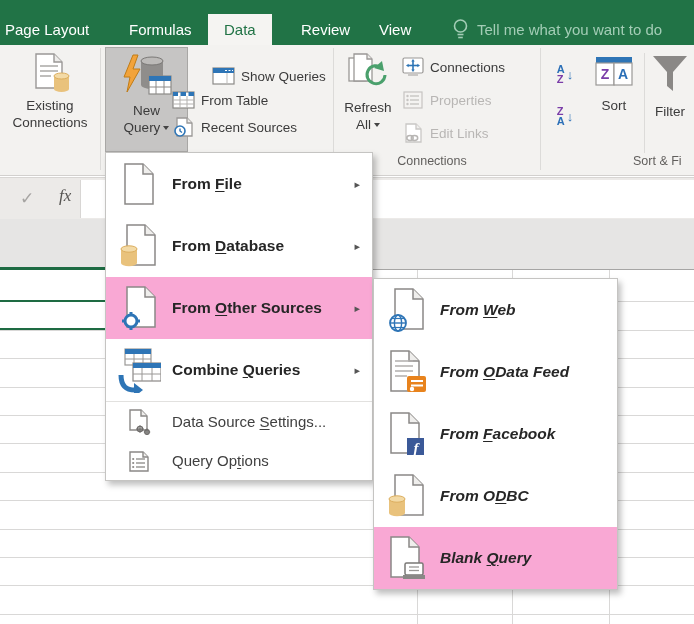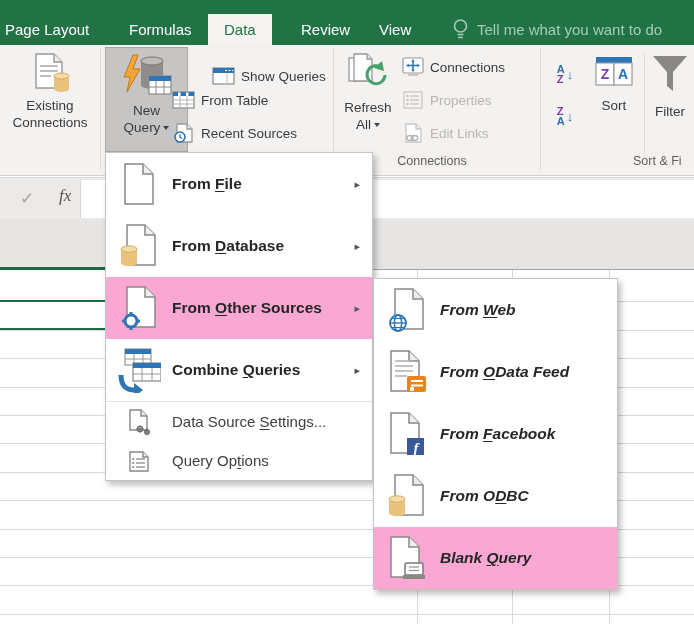--- a/index.html
+++ b/index.html
@@ -148,21 +148,21 @@
           </g>
         <g stroke="#b3b1af" stroke-width="1">
           <line x1="8" y1="5" x2="8" y2="17"></line>
             <line x1="15" y1="5" x2="15" y2="17"></line>
           <line x1="1" y1="9" x2="22" y2="9"></line>
             <line x1="1" y1="13" x2="22" y2="13"></line>
         </g>
       </svg>
       <span>From Table</span>
     </div>
-    <div class="abs smallbtn" style="left:172px; top:74px;">
+    <div class="abs smallbtn" style="left:172px; top:68px;">
       <svg width="23" height="20" viewBox="0 0 23 20">
         <path d="M5,1 h10 l5,5 v13 h-15 z" fill="#fff" stroke="#9a9896" stroke-width="1.3"></path>
         <path d="M15,1 v5 h5" fill="#edecea" stroke="#9a9896" stroke-width="1.3"></path>
         <circle cx="8" cy="14" r="5" fill="#fff" stroke="#2e75b6" stroke-width="1.6"></circle>
         <polyline points="8,11.5 8,14 10,15.5" fill="none" stroke="#2e75b6" stroke-width="1.4"></polyline>
       </svg>
       <span>Recent Sources</span>
     </div>
 
     <div class="abs rsep" style="left:333px;"></div>

